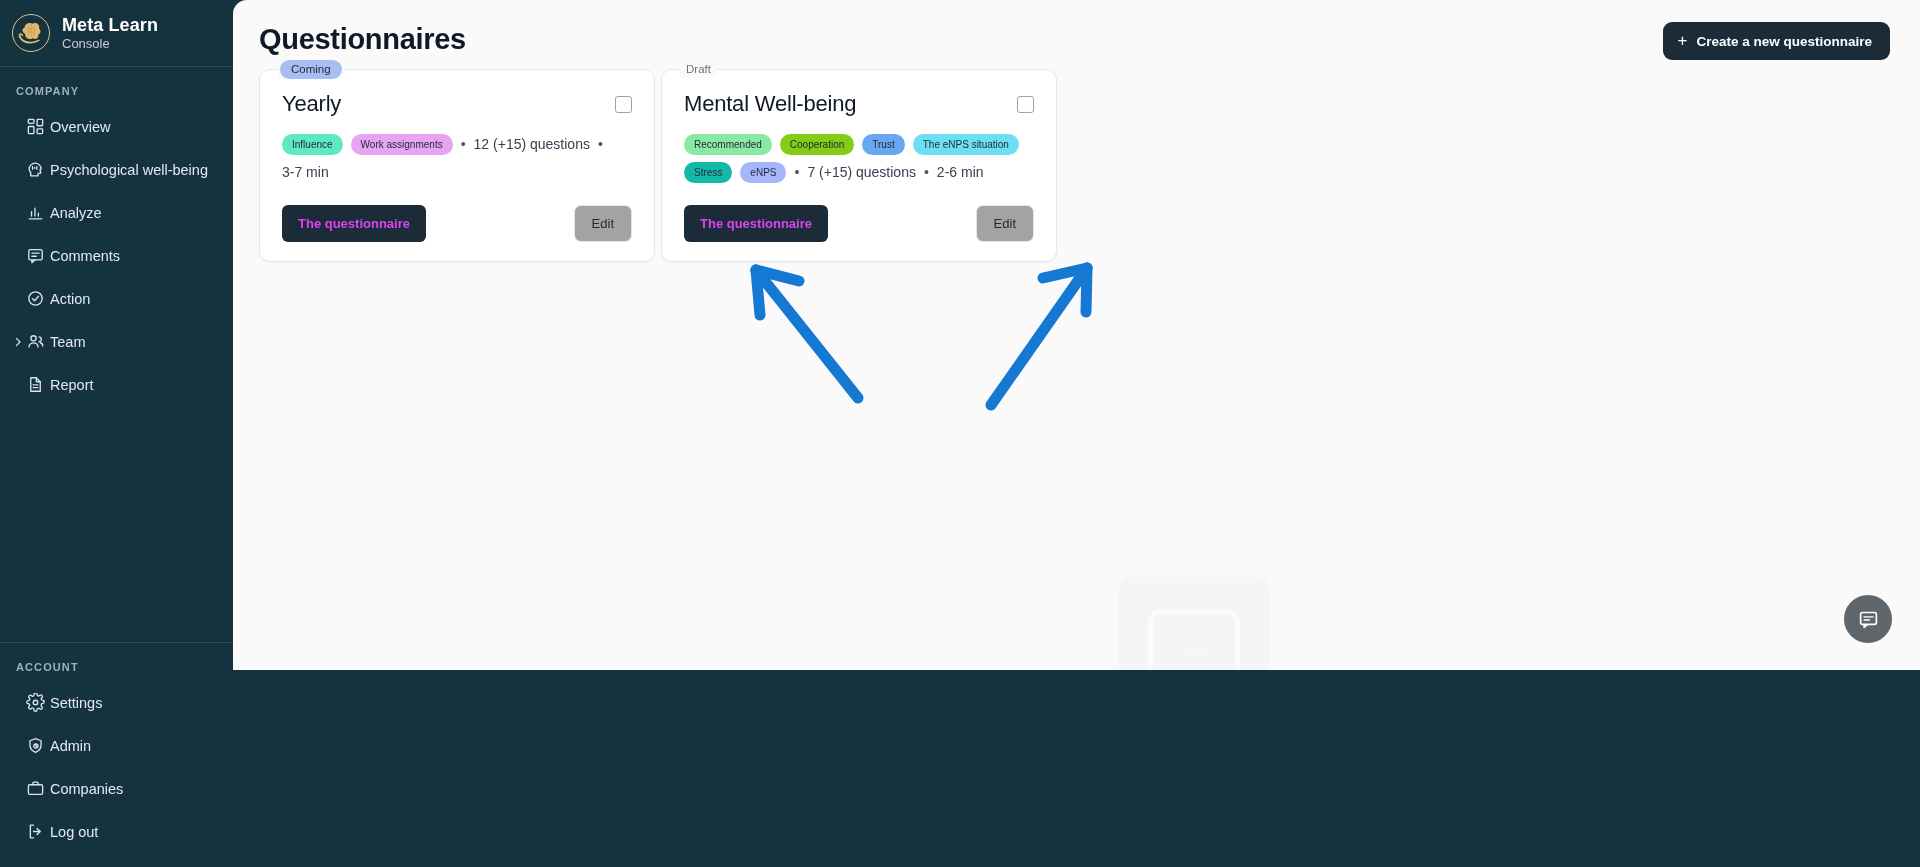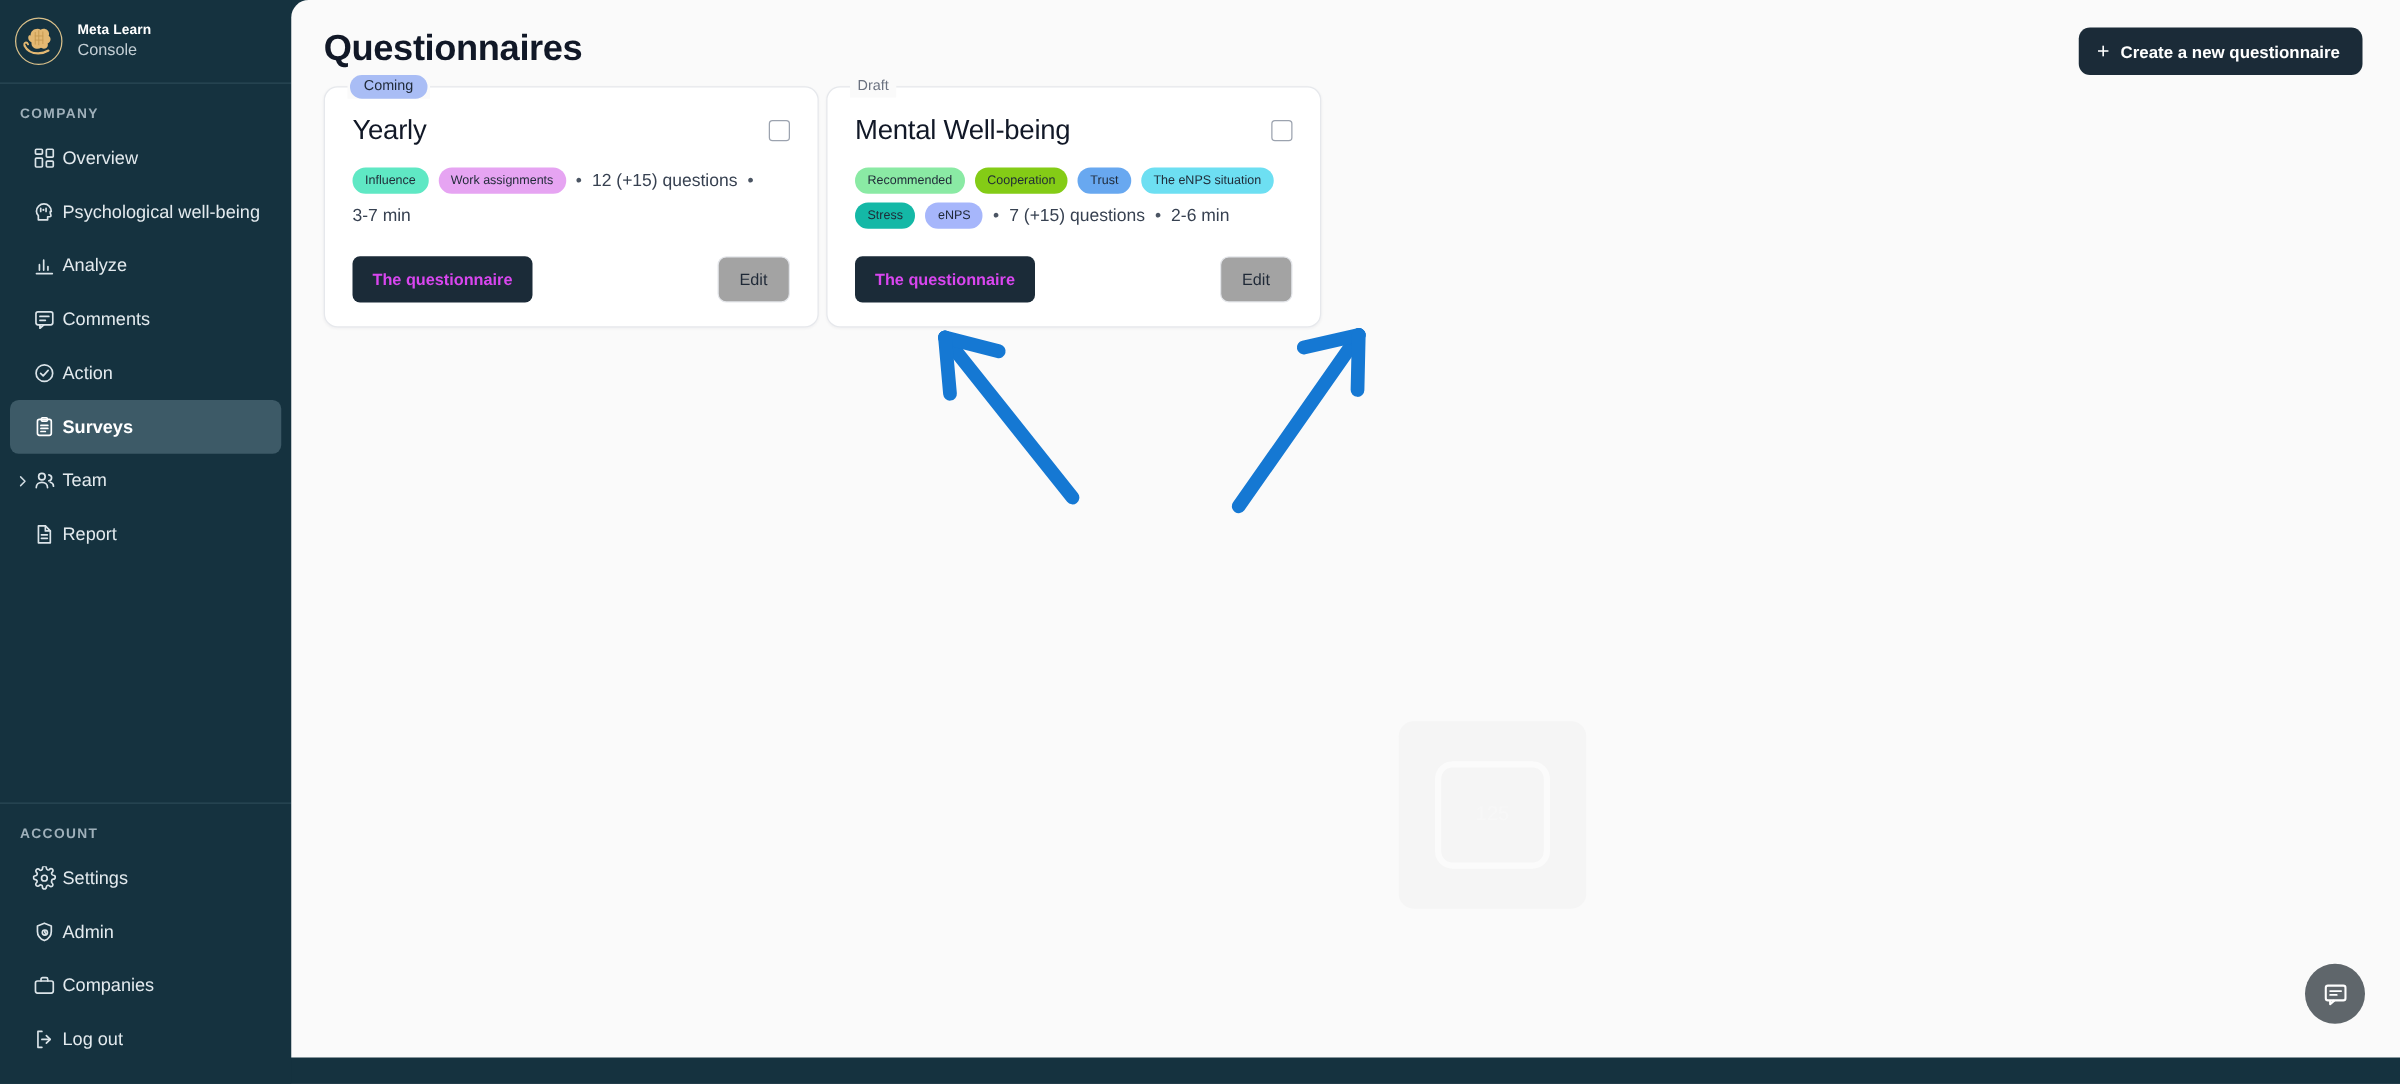--- a/index.html
+++ b/index.html
@@ -33,21 +33,21 @@
     width: 38px; height: 38px;
     border-radius: 50%;
     border: 1.5px solid #d9c08a;
     background: #15323f;
     display: flex; align-items: center; justify-content: center;
     flex: 0 0 38px;
     overflow: hidden;
   }
   .brand-text { line-height: 1.25; }
   .brand-name {
-    font-size: 11px; font-weight: 700; color: #ffffff;
+    font-size: 18px; font-weight: 700; color: #ffffff;
     letter-spacing: .1px;
   }
   .brand-sub { font-size: 13px; color: #c3ced4; font-weight: 400; }
   .side-div {
     height: 1px; background: #2b4957; margin: 0;
   }
   .side-section-label {
     font-size: 11px;
     letter-spacing: 1.1px;
     font-weight: 700;
@@ -78,21 +78,21 @@
     width: 14px; height: 14px;
     display: flex; align-items: center; justify-content: center;
   }
   .nav-item.has-chev { padding-left: 17px; }
   .spacer { flex: 1 1 auto; }
   .account-wrap { padding-bottom: 14px; }
 
   
   #main {
     flex: 1 1 auto;
-    height: 846px;
+    height: 670px;
     background: #fafafa;
     border-top-left-radius: 14px;
     position: relative;
     overflow: hidden;
   }
   .topbar {
     display: flex;
     align-items: flex-start;
     justify-content: space-between;
     padding: 22px 30px 0 26px;
@@ -337,31 +337,20 @@
       <div class="nav-item  ">
 
               <span class="ico">
           <svg width="19" height="19" viewBox="0 0 24 24">
             <circle cx="12" cy="12" r="8.4" fill="none" stroke="#dbe4e9" stroke-width="1.7" stroke-linecap="round" stroke-linejoin="round"></circle>
             <path d="M8.2 12.2l2.6 2.6 5-5.6" fill="none" stroke="#dbe4e9" stroke-width="1.7" stroke-linecap="round" stroke-linejoin="round"></path>
           </svg>
         </span>
               <span>Action</span>
             </div>
-      <div class="nav-item active ">
-
-              <span class="ico">
-          <svg width="19" height="19" viewBox="0 0 24 24">
-            <rect x="5" y="4.5" width="14" height="16" rx="2" fill="none" stroke="#ffffff" stroke-width="1.7"></rect>
-            <rect x="9" y="2.8" width="6" height="3.4" rx="1" fill="none" stroke="#ffffff" stroke-width="1.7"></rect>
-            <path d="M8.5 10.5h7M8.5 13.6h7M8.5 16.7h4.5" stroke="#ffffff" stroke-width="1.7" stroke-linecap="round"></path>
-          </svg>
-        </span>
-              <span>Surveys</span>
-            </div>
       <div class="nav-item  has-chev">
               <span class="chev">
           <svg width="12" height="12" viewBox="0 0 24 24">
             <path d="M9 5l7 7-7 7" fill="none" stroke="#cfdae0" stroke-width="2.4" stroke-linecap="round" stroke-linejoin="round"></path>
           </svg>
         </span>
               <span class="ico">
           <svg width="19" height="19" viewBox="0 0 24 24">
             <circle cx="9.5" cy="8" r="3.3" fill="none" stroke="#dbe4e9" stroke-width="1.7" stroke-linecap="round" stroke-linejoin="round"></circle>
             <path d="M3.8 19c0-3.2 2.6-5.3 5.7-5.3s5.7 2.1 5.7 5.3" fill="none" stroke="#dbe4e9" stroke-width="1.7" stroke-linecap="round" stroke-linejoin="round"></path>

